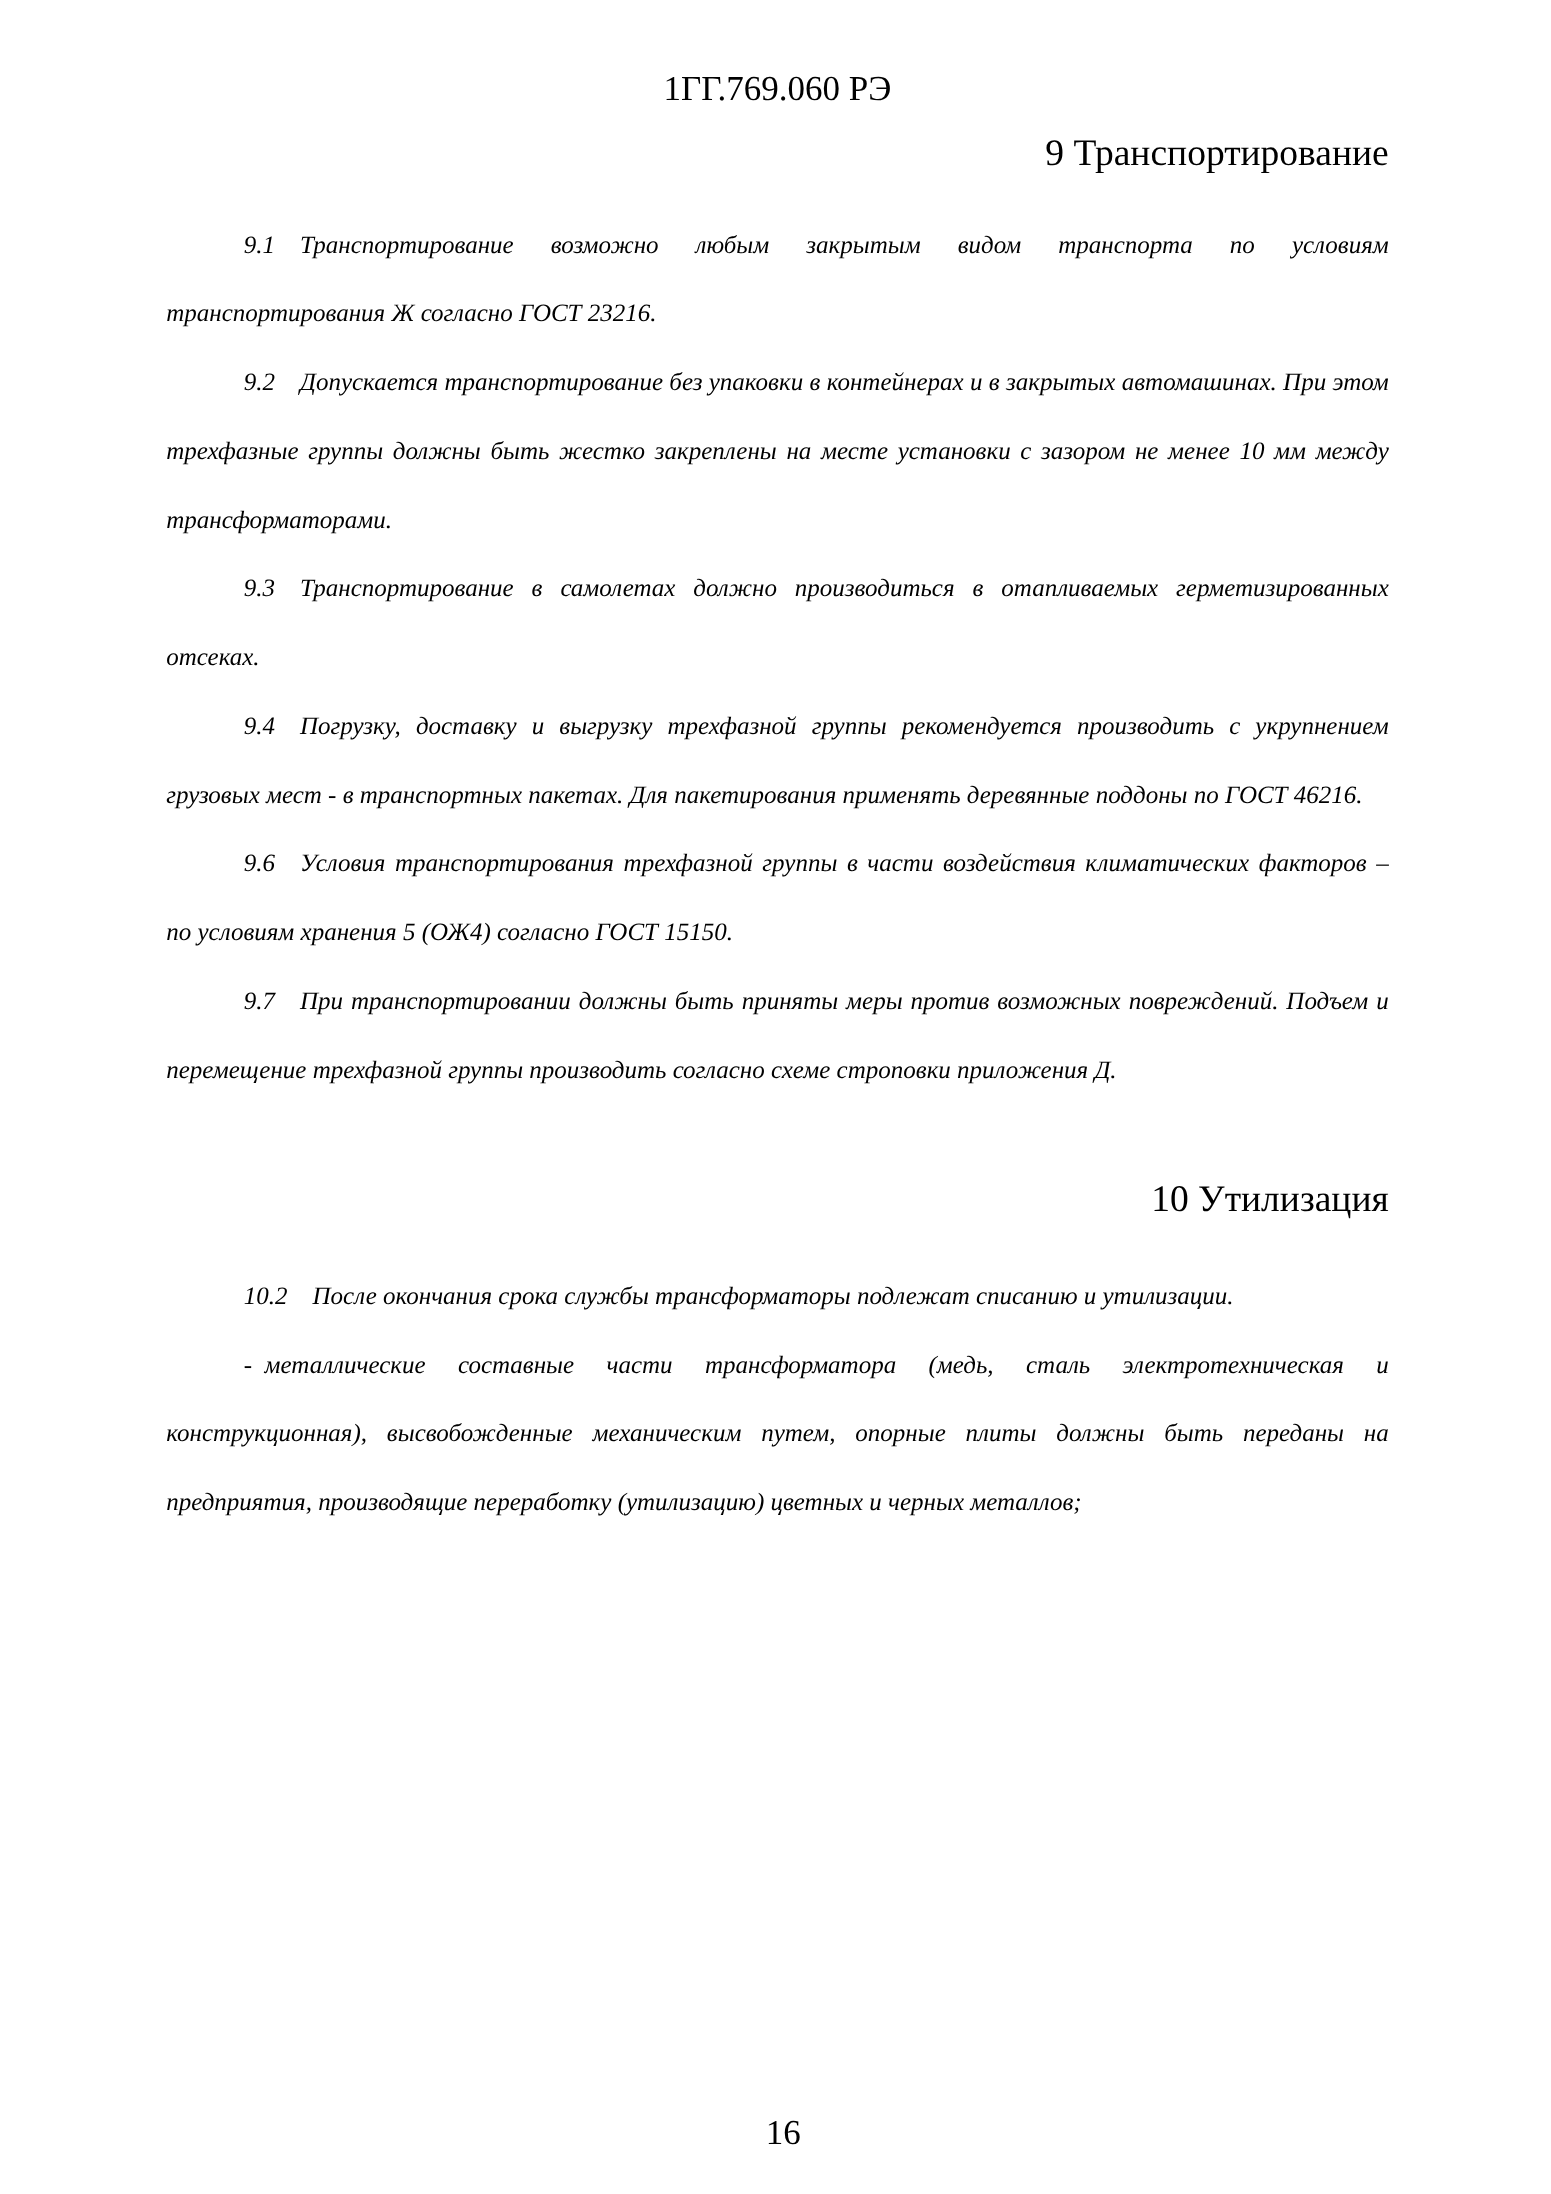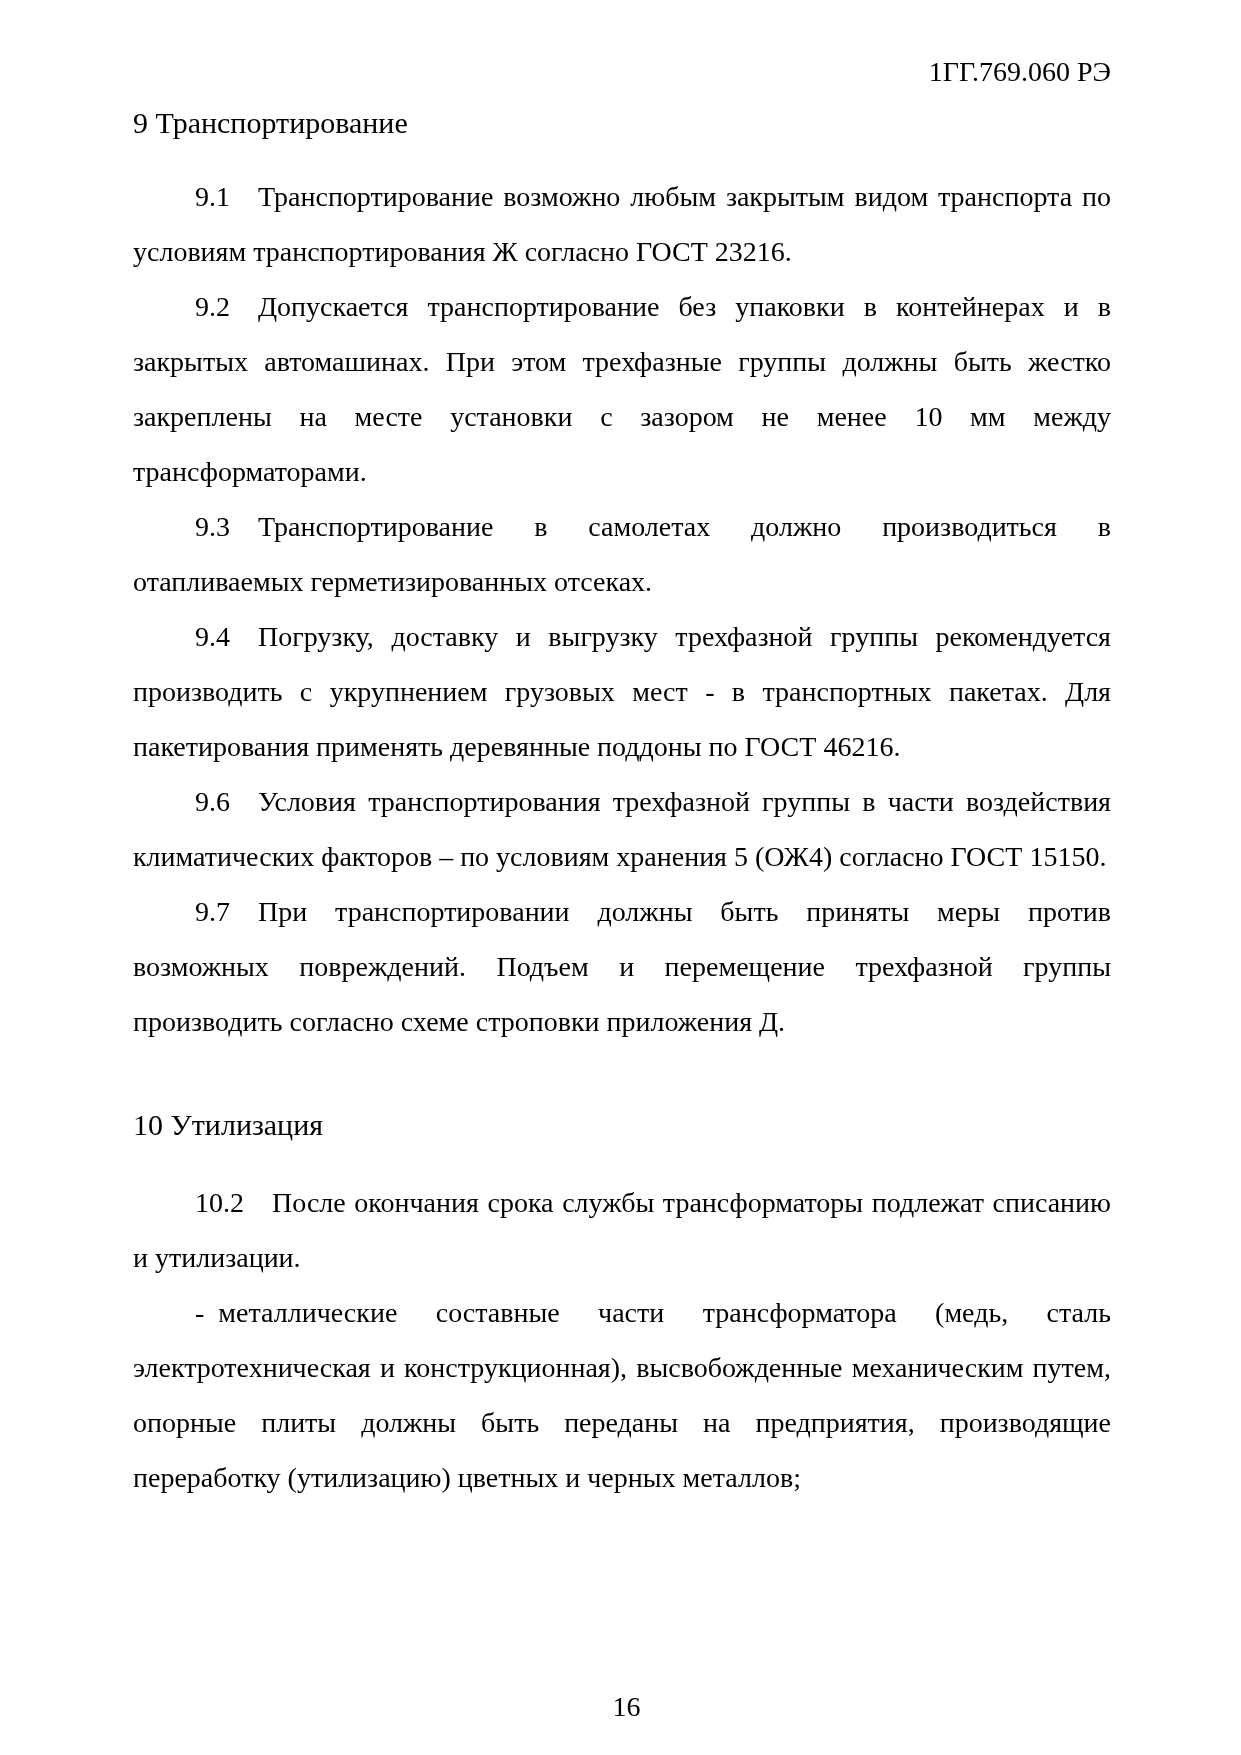--- a/index.html
+++ b/index.html
@@ -12,41 +12,42 @@
     width: 1241px;
     height: 1755px;
     background: #ffffff;
     color: #000000;
     font-family: "Liberation Serif", "DejaVu Serif", serif;
     box-sizing: border-box;
     padding: 55px 130px 0 133px;
     overflow: hidden;
   }
   .doc-code {
-    text-align: right;
+    text-align: center;
     font-size: 28px;
     line-height: 34px;
   }
   .section-heading {
     font-size: 30px;
     font-weight: normal;
-    text-align: left;
+    text-align: right;
     margin: 14px 0 26px 0;
     line-height: 40px;
   }
   .section-heading.second {
     margin-top: 56px;
     margin-bottom: 30px;
   }
   .para {
-    font-size: 28px;
+    font-size: 20px;
     line-height: 55px;
     text-align: justify;
     text-indent: 62px;
     margin: 0;
+    font-style: italic;
   }
   .page-number {
     position: absolute;
     bottom: 32px;
     left: 0;
     right: 0;
     text-align: center;
     font-size: 28px;
     margin-left: 12px;
   }

